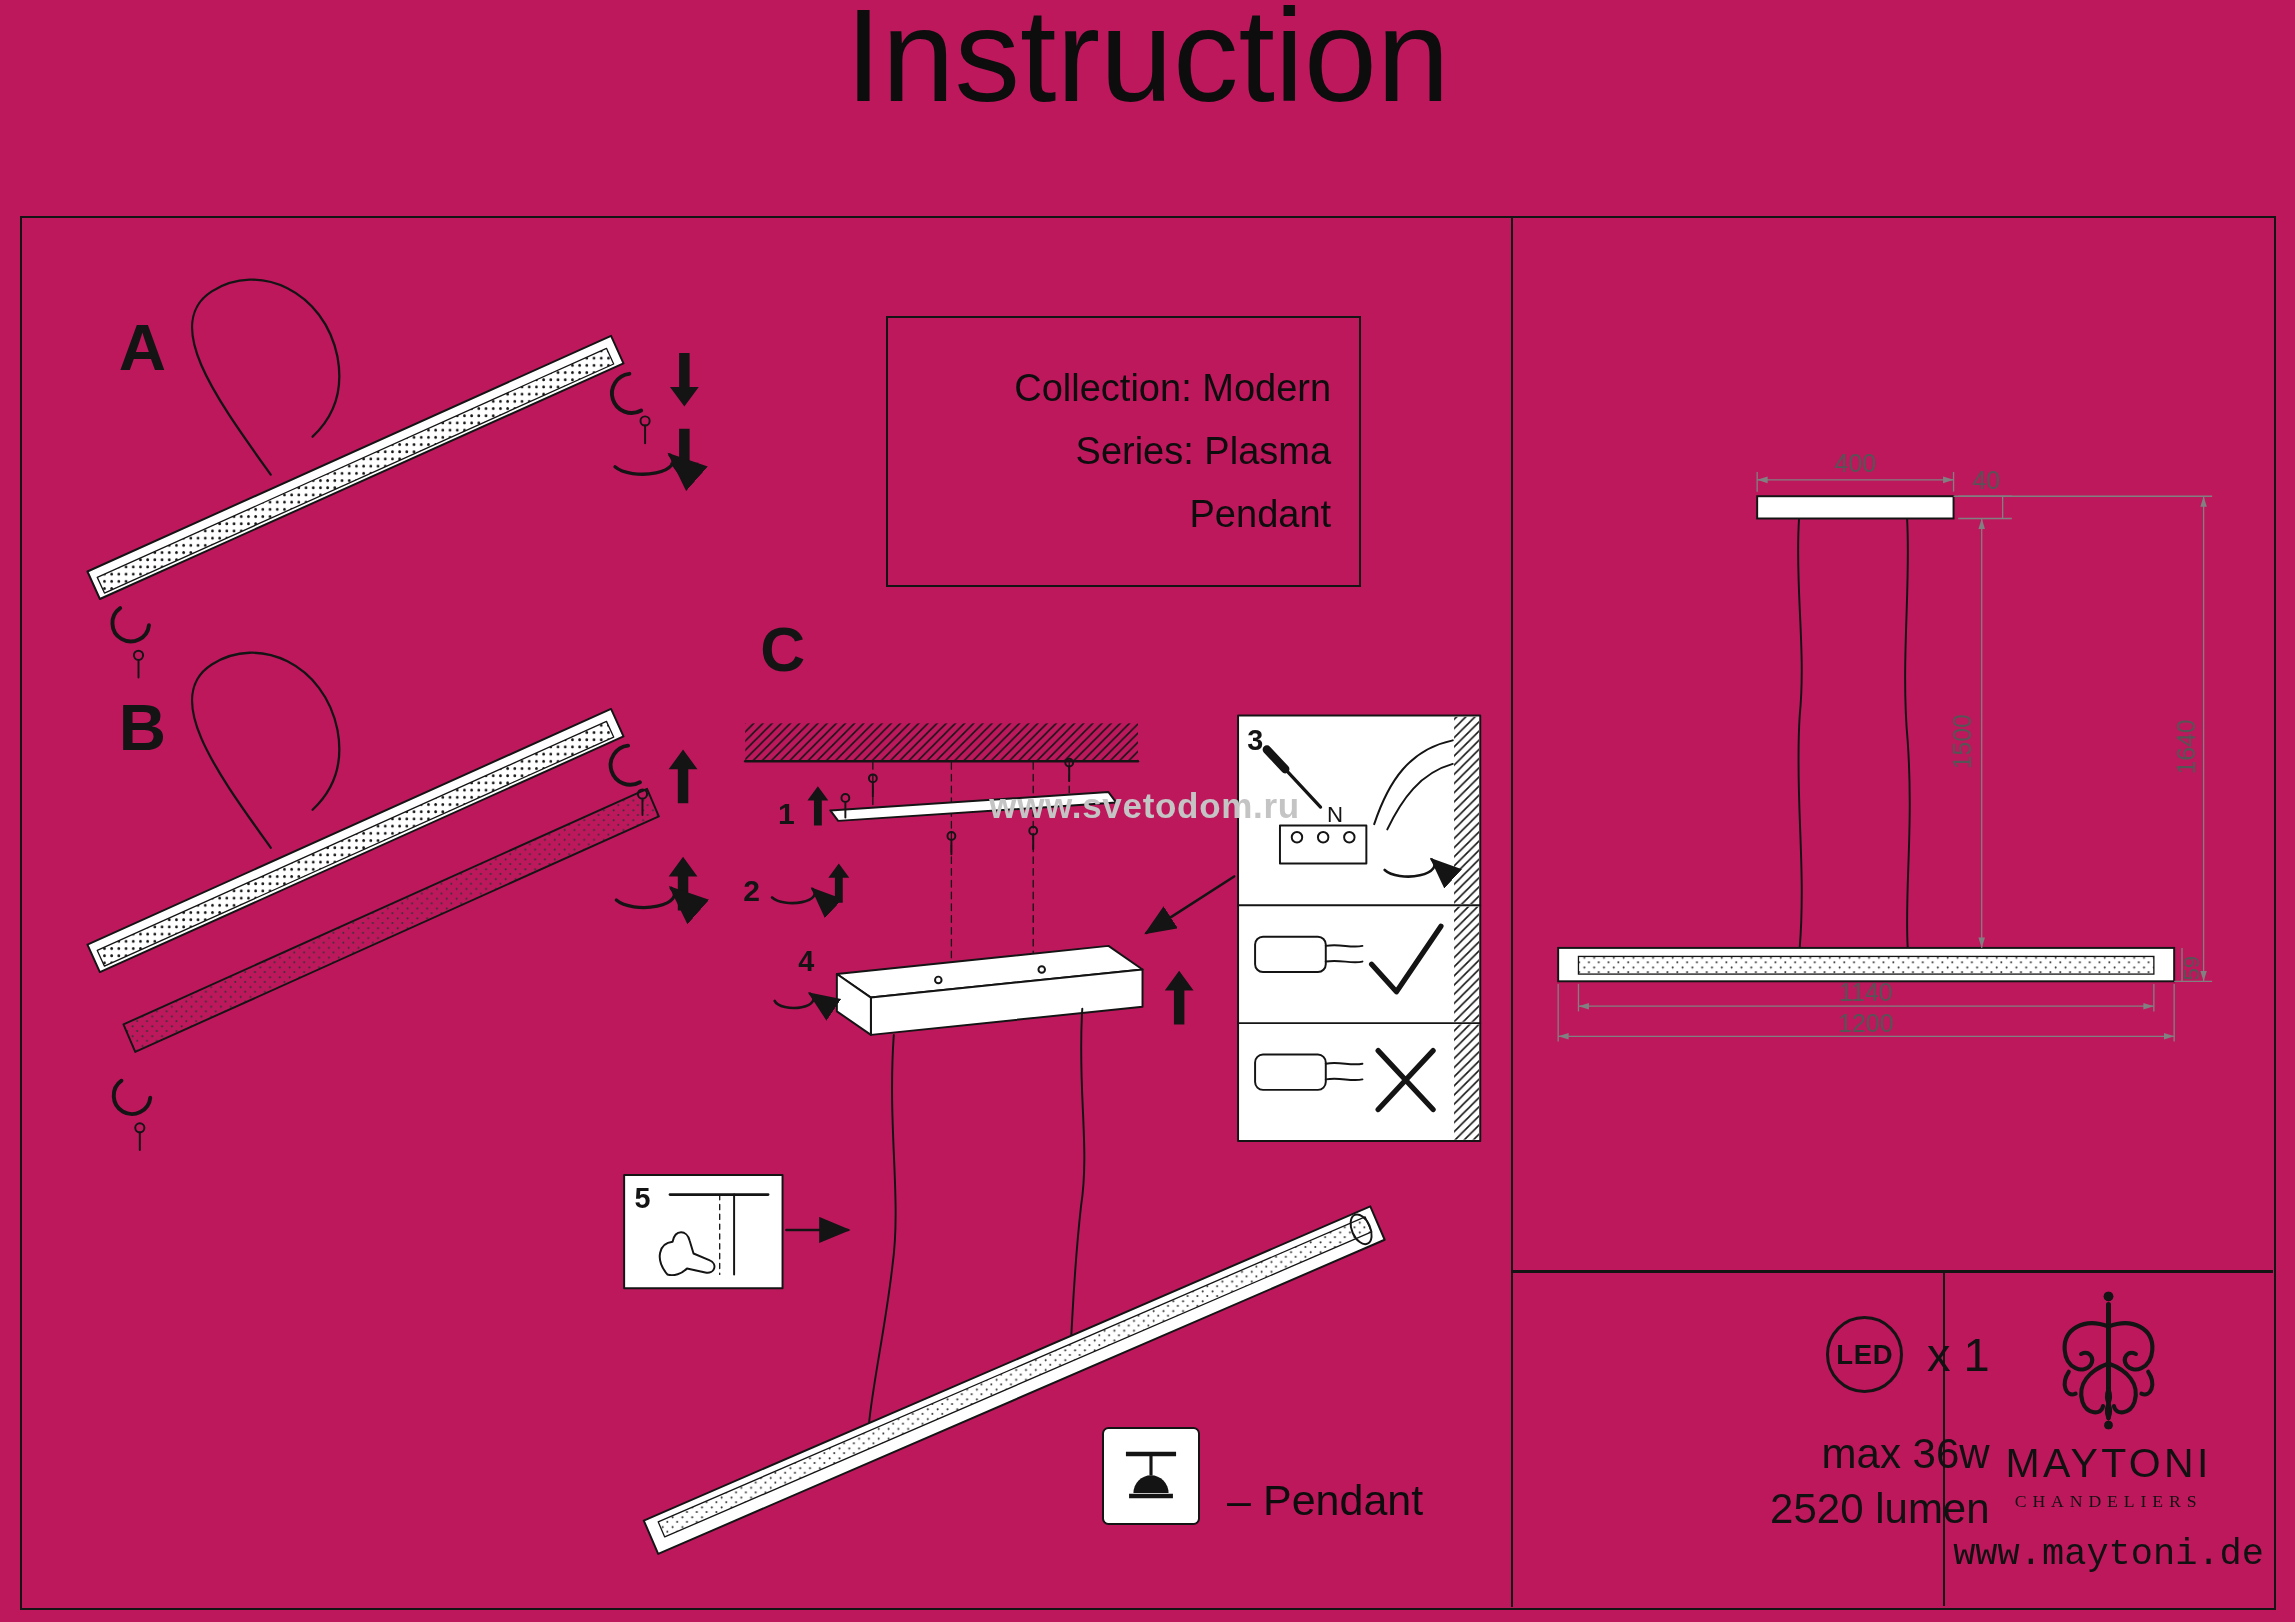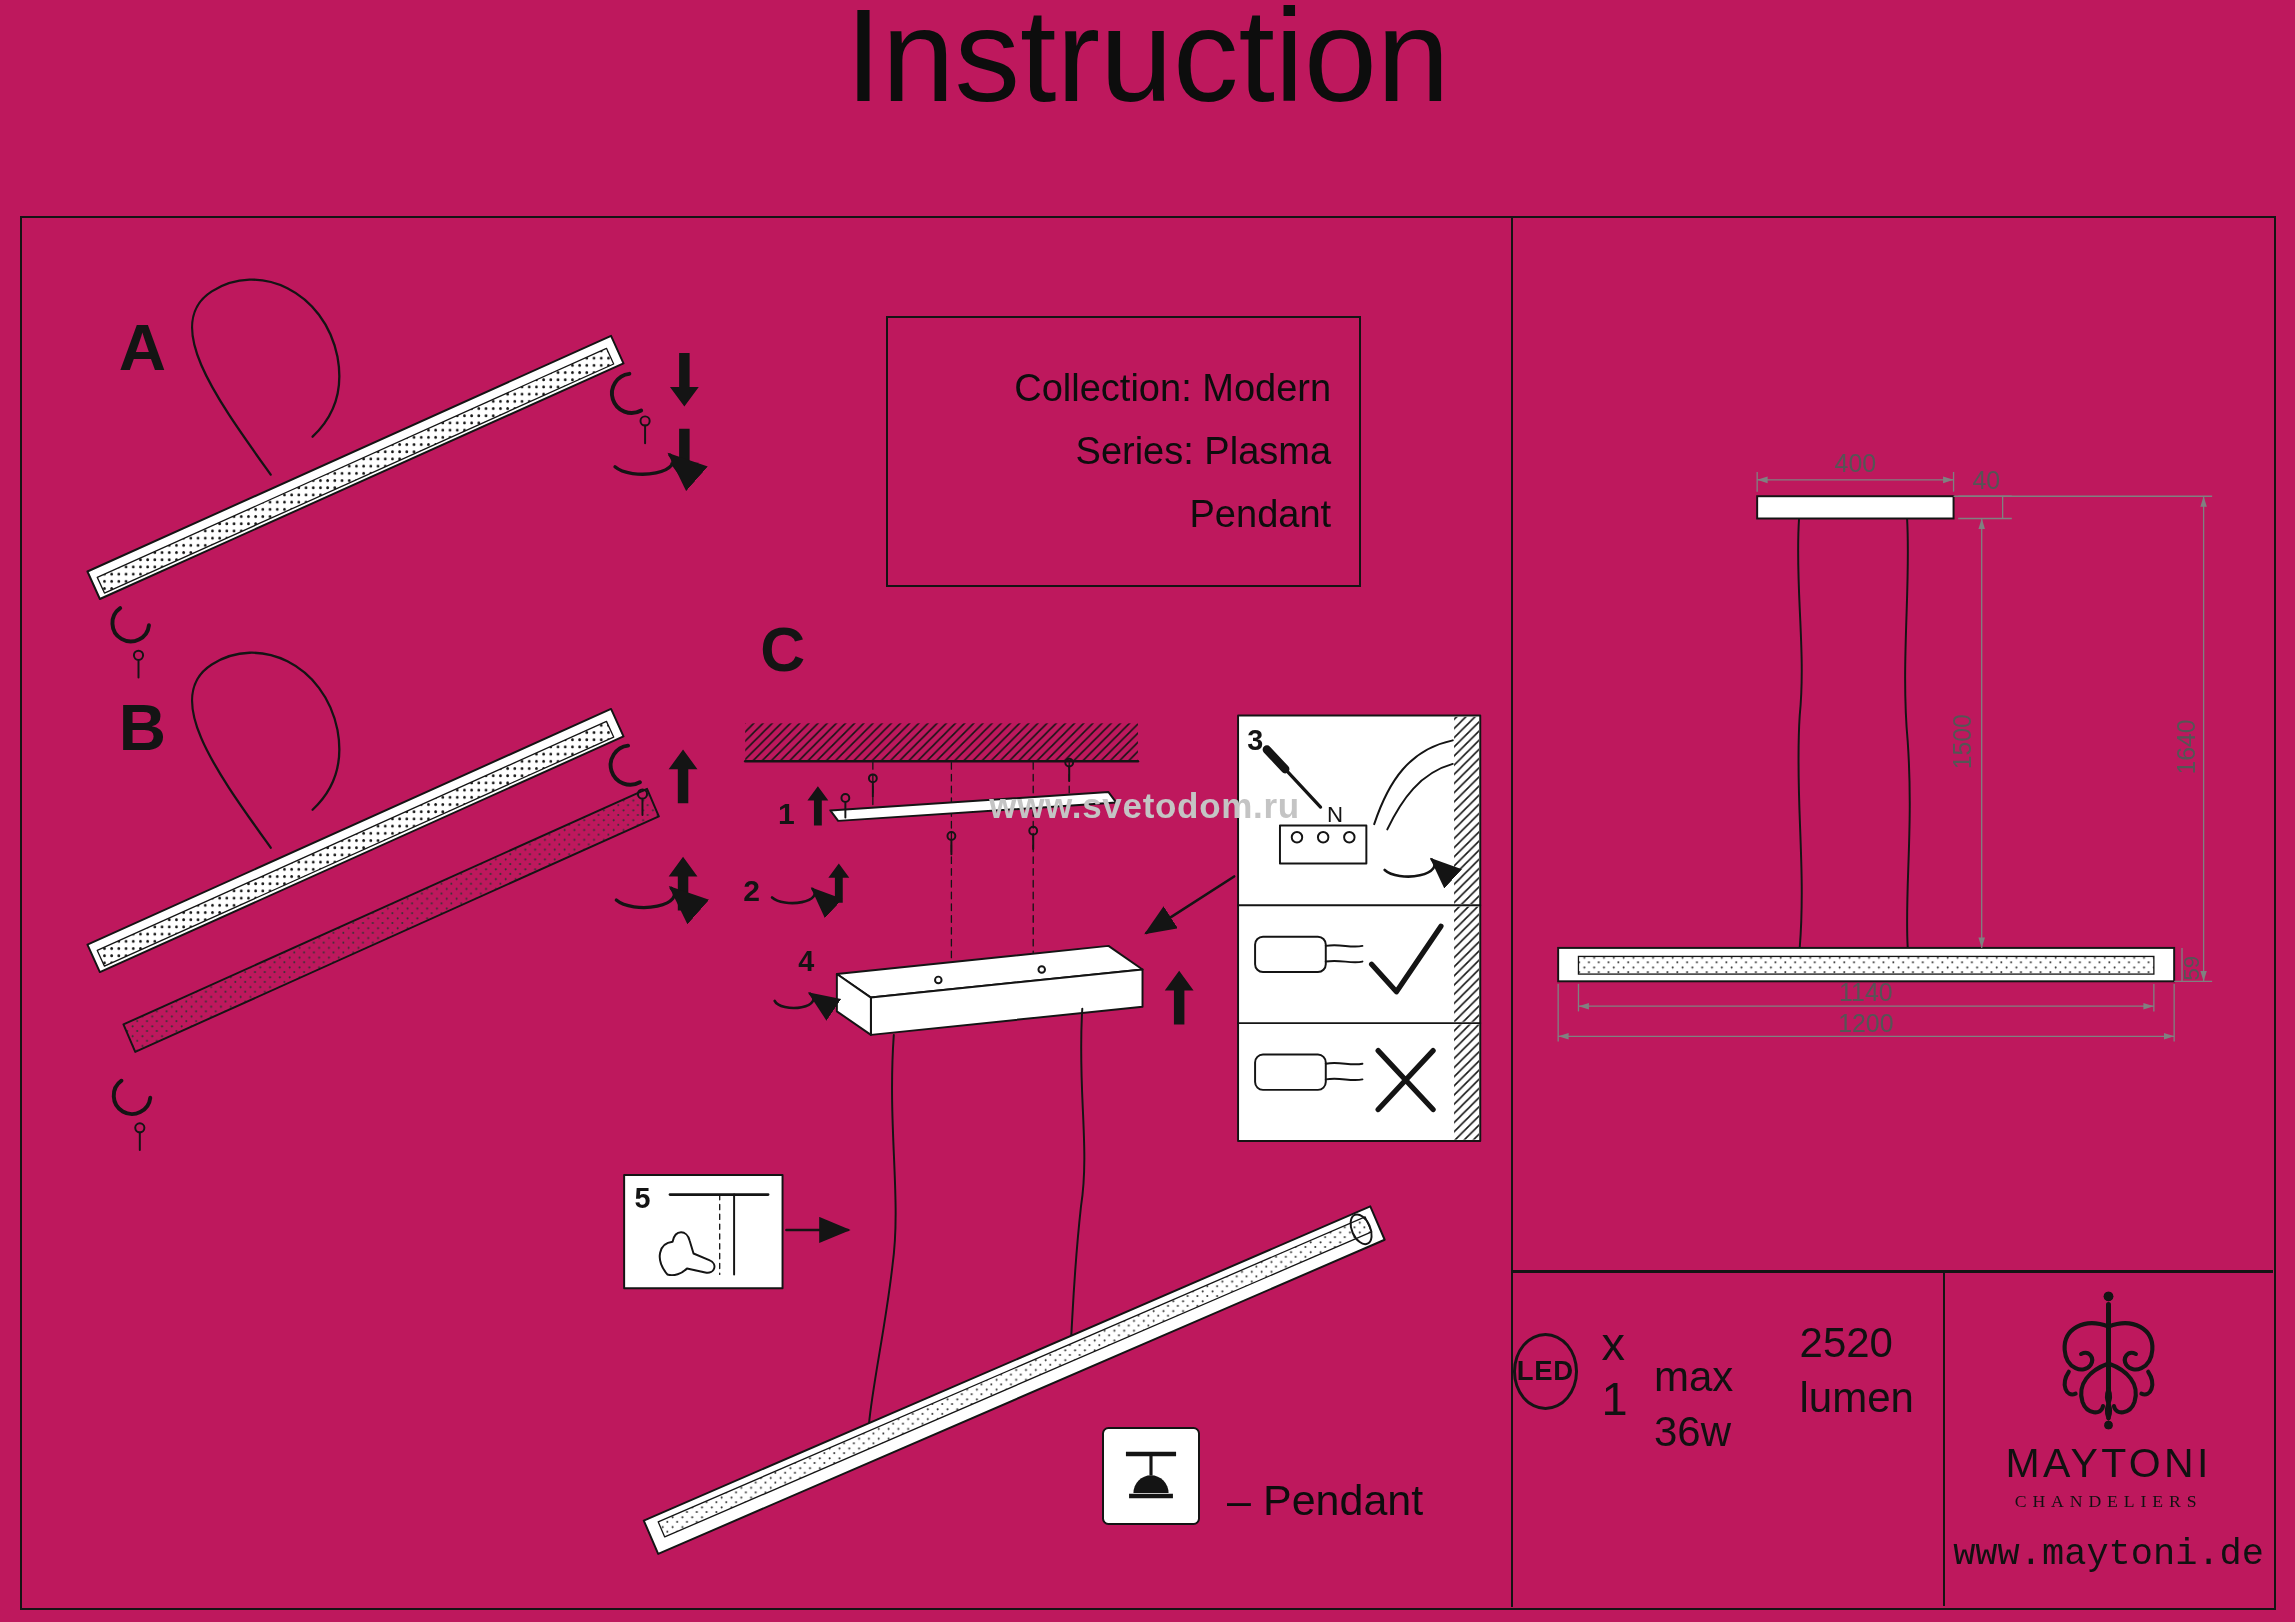--- a/index.html
+++ b/index.html
@@ -17,21 +17,21 @@
             border:2px solid #141414;box-sizing:border-box;display:flex;flex-direction:column;
             justify-content:center;align-items:flex-end;padding-right:27.5px;
             font-size:38px;line-height:63px;color:#0d0d0d;}
   .watermark{position:absolute;left:1123px;top:588px;transform:translate(-50%,-50%);
              font-size:35px;font-weight:bold;color:#c4c4c4;letter-spacing:0.7px;white-space:nowrap;}
   .legend{position:absolute;left:1080px;top:1209px;display:flex;align-items:flex-end;gap:27.5px;}
   .legend-box{width:98px;height:98px;border:2.6px solid #141414;border-radius:6.5px;
               box-sizing:border-box;display:flex;align-items:center;justify-content:center;background:#fff;}
   .legend-label{font-size:43px;color:#0d0d0d;}
   .led-cell{position:absolute;left:1491px;top:1054px;width:477px;height:334px;
-            display:flex;flex-direction:row;align-items:flex-start;padding-top:44px;box-sizing:border-box;}
+            display:flex;flex-direction:column;align-items:flex-end;padding-top:44px;box-sizing:border-box;}
   .led-row{display:flex;align-items:center;gap:23.6px;}
   .led-circle{width:77px;height:77px;border:3.9px solid #141414;border-radius:50%;
               display:flex;align-items:center;justify-content:center;
               font-size:27.5px;font-weight:bold;letter-spacing:0.7px;box-sizing:border-box;}
   .led-qty{font-size:47px;}
   .led-power{margin-top:34px;font-size:42px;line-height:1.3;}
   .led-lumen{font-size:42px;line-height:1.3;}
   .brand-cell{position:absolute;left:1923px;top:1054px;width:328px;height:334px;
               display:flex;flex-direction:column;align-items:center;padding-top:14.4px;box-sizing:border-box;}
   .brand-name{font-family:Liberation Sans, sans-serif;font-size:41px;letter-spacing:3.3px;margin-top:2.6px;}

